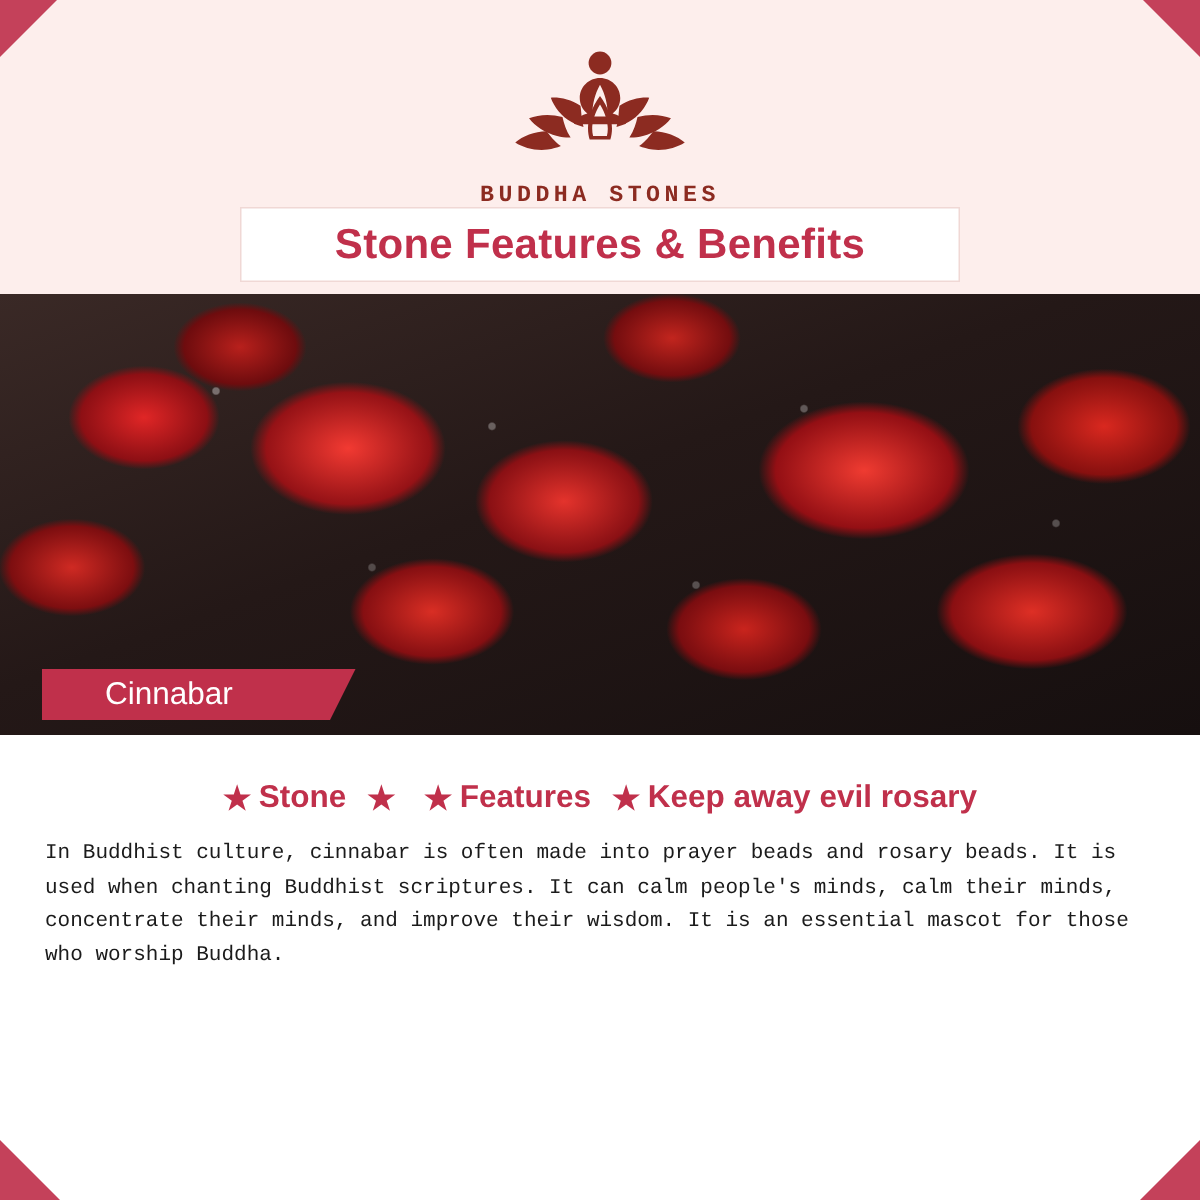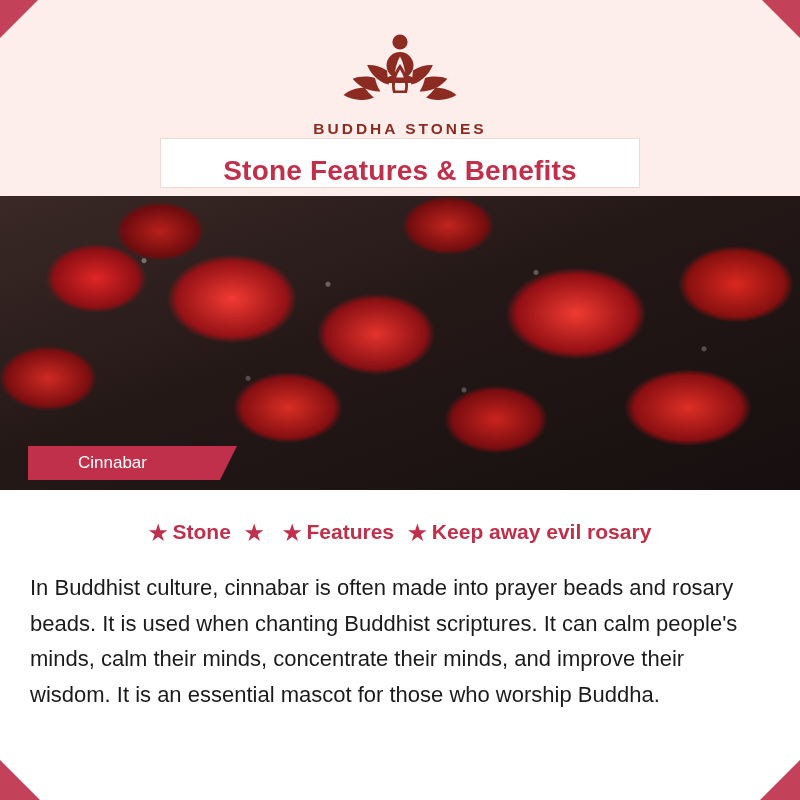--- a/index.html
+++ b/index.html
@@ -75,35 +75,35 @@
   .brand-logo {
     display: block;
     margin: 0 auto;
   }
   .brand-name {
     margin-top: 4px;
     font-size: 15.5px;
     letter-spacing: 3px;
     font-weight: bold;
     color: #8c2b21;
-    font-family: Liberation Sans, sans-serif;
+    font-family: Liberation Mono, monospace;
   }
 
   
   .title-banner {
     position: absolute;
     top: 138px;
     left: 160px;
     width: 480px;
     height: 50px;
     background: #ffffff;
     border: 1px solid #f0d8d5;
     box-sizing: border-box;
     display: flex;
-    align-items: flex-end;
+    align-items: center;
     justify-content: center;
     z-index: 5;
   }
   .title-banner-text {
     font-size: 28px;
     font-weight: bold;
     color: #c0304b;
     font-family: "Liberation Sans", sans-serif;
     letter-spacing: 0.2px;
     white-space: nowrap;
@@ -168,23 +168,22 @@
     content: "";
     position: absolute;
     top: 0;
     right: -17px;
     width: 0; height: 0;
     border-top: 34px solid #c0304b;
     border-right: 17px solid transparent;
   }
   .name-tag-text {
     color: #ffffff;
-    font-size: 17px;
+    font-size: 21px;
     font-family: "Liberation Sans", sans-serif;
-    margin-left: 8px;
   }
 
   
   .body-panel {
     position: absolute;
     top: 490px;
     left: 0;
     width: 800px;
     height: 310px;
     background: #ffffff;
@@ -206,25 +205,25 @@
     font-weight: bold;
     white-space: nowrap;
   }
   .benefit .star {
     font-size: 21px;
     margin-right: 5px;
     line-height: 1;
   }
 
   .description {
-    margin: 26px 30px 0 30px;
-    font-size: 22px;
+    margin: 14px 30px 0 30px;
+    font-size: 14px;
     line-height: 1.62;
     color: #1b1b1b;
-    font-family: Liberation Sans, sans-serif;
+    font-family: Liberation Mono, monospace;
   }
 
   
   .bottom-strip {
     position: absolute;
     left: 0; bottom: 0;
     width: 800px;
     height: 0;
   }
 </style>

